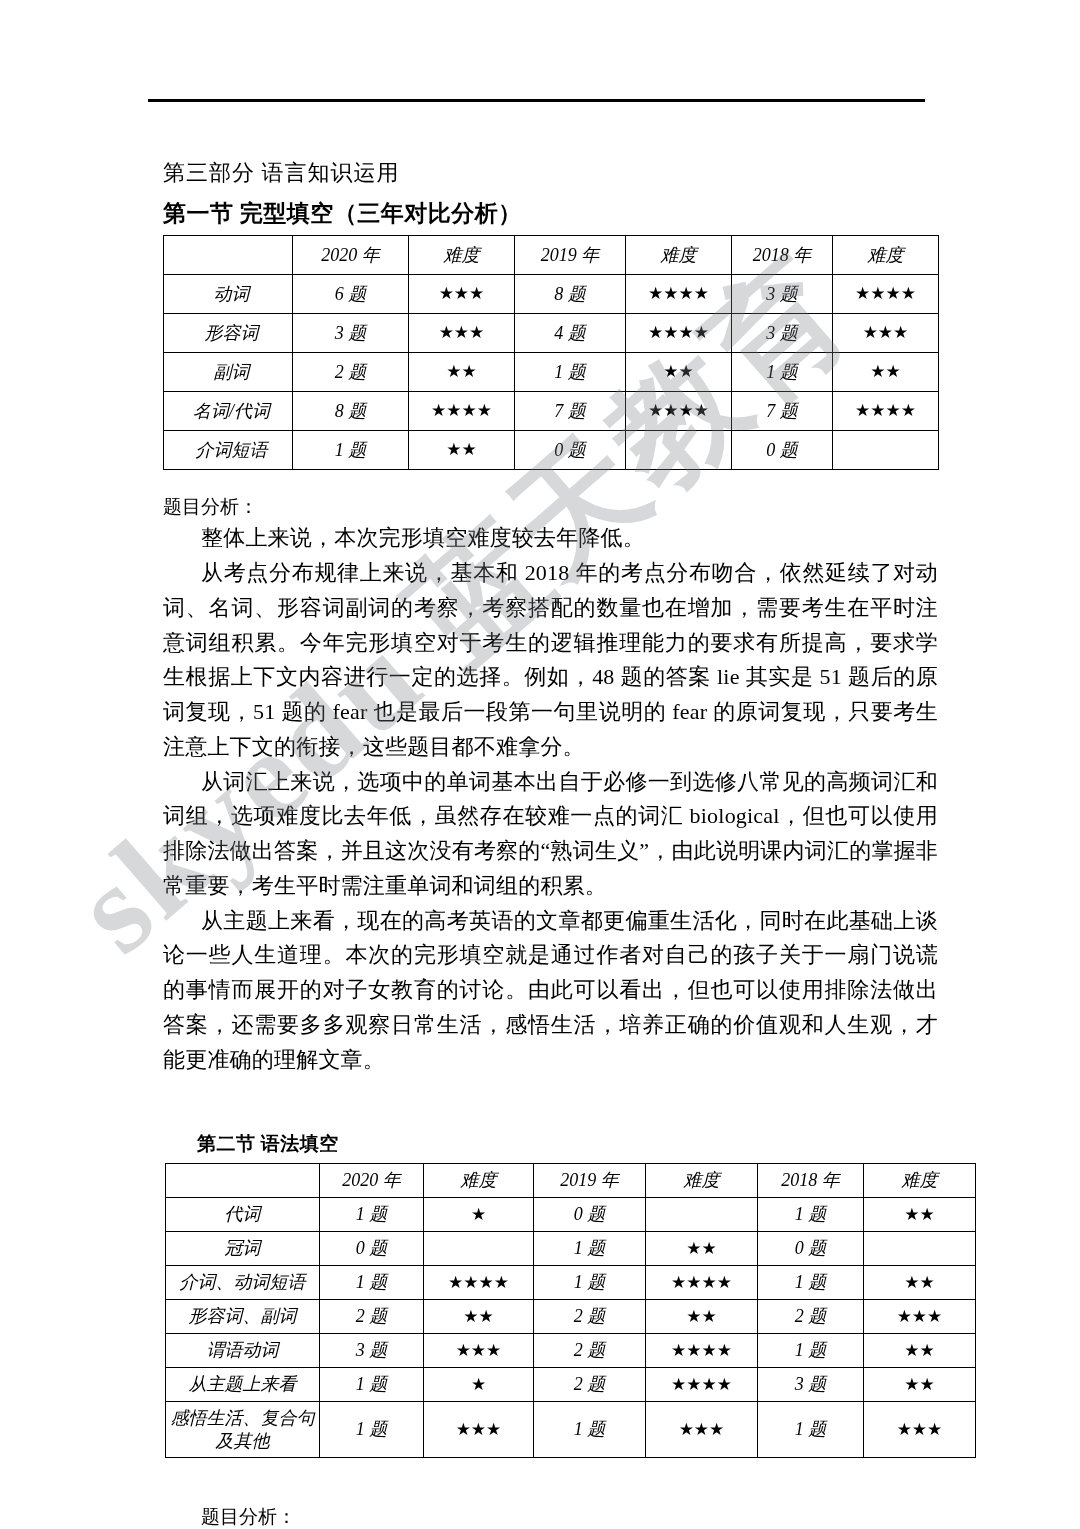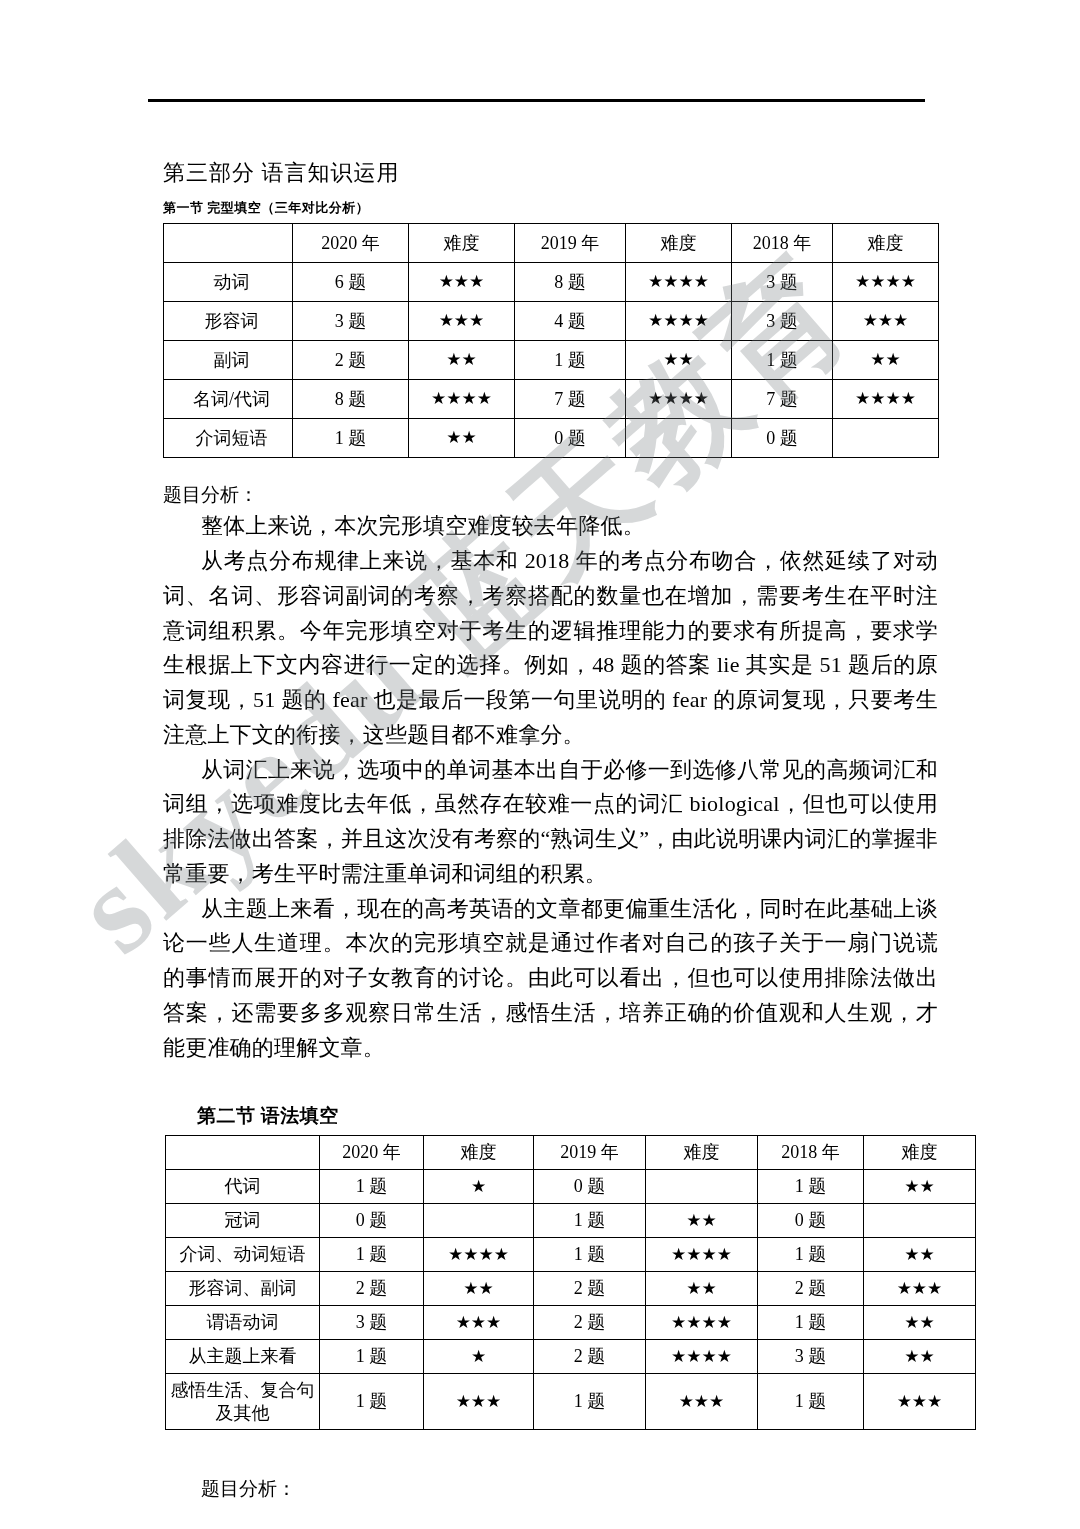--- a/index.html
+++ b/index.html
@@ -64,39 +64,40 @@
   }
 
   h1.sec-title {
     font-size: 22px;
     font-weight: 400;
     margin: 0 0 14px 0;
     letter-spacing: 1px;
     line-height: 1.2;
   }
   h2.sub-title {
-    font-size: 13px;
+    font-size: 23px;
     font-weight: 700;
     margin: 0 0 7px 0;
     letter-spacing: 0.5px;
     line-height: 1.2;
   }
   h2.sub-title-2 {
     font-size: 19px;
     font-weight: 700;
-    margin: 0 0 7px 34px;
+    margin: 16px 0 7px 34px;
     letter-spacing: 0.5px;
     line-height: 1.2;
   }
 
   
   table.cmp {
     border-collapse: collapse;
     table-layout: fixed;
     background: transparent;
+    font-style: italic;
   }
   table.cmp td, table.cmp th {
     border: 1.5px solid #000;
     font-weight: 400;
     font-size: 18px;
     text-align: center;
     vertical-align: middle;
     padding: 0 2px;
     line-height: 1.25;
     background: transparent;

